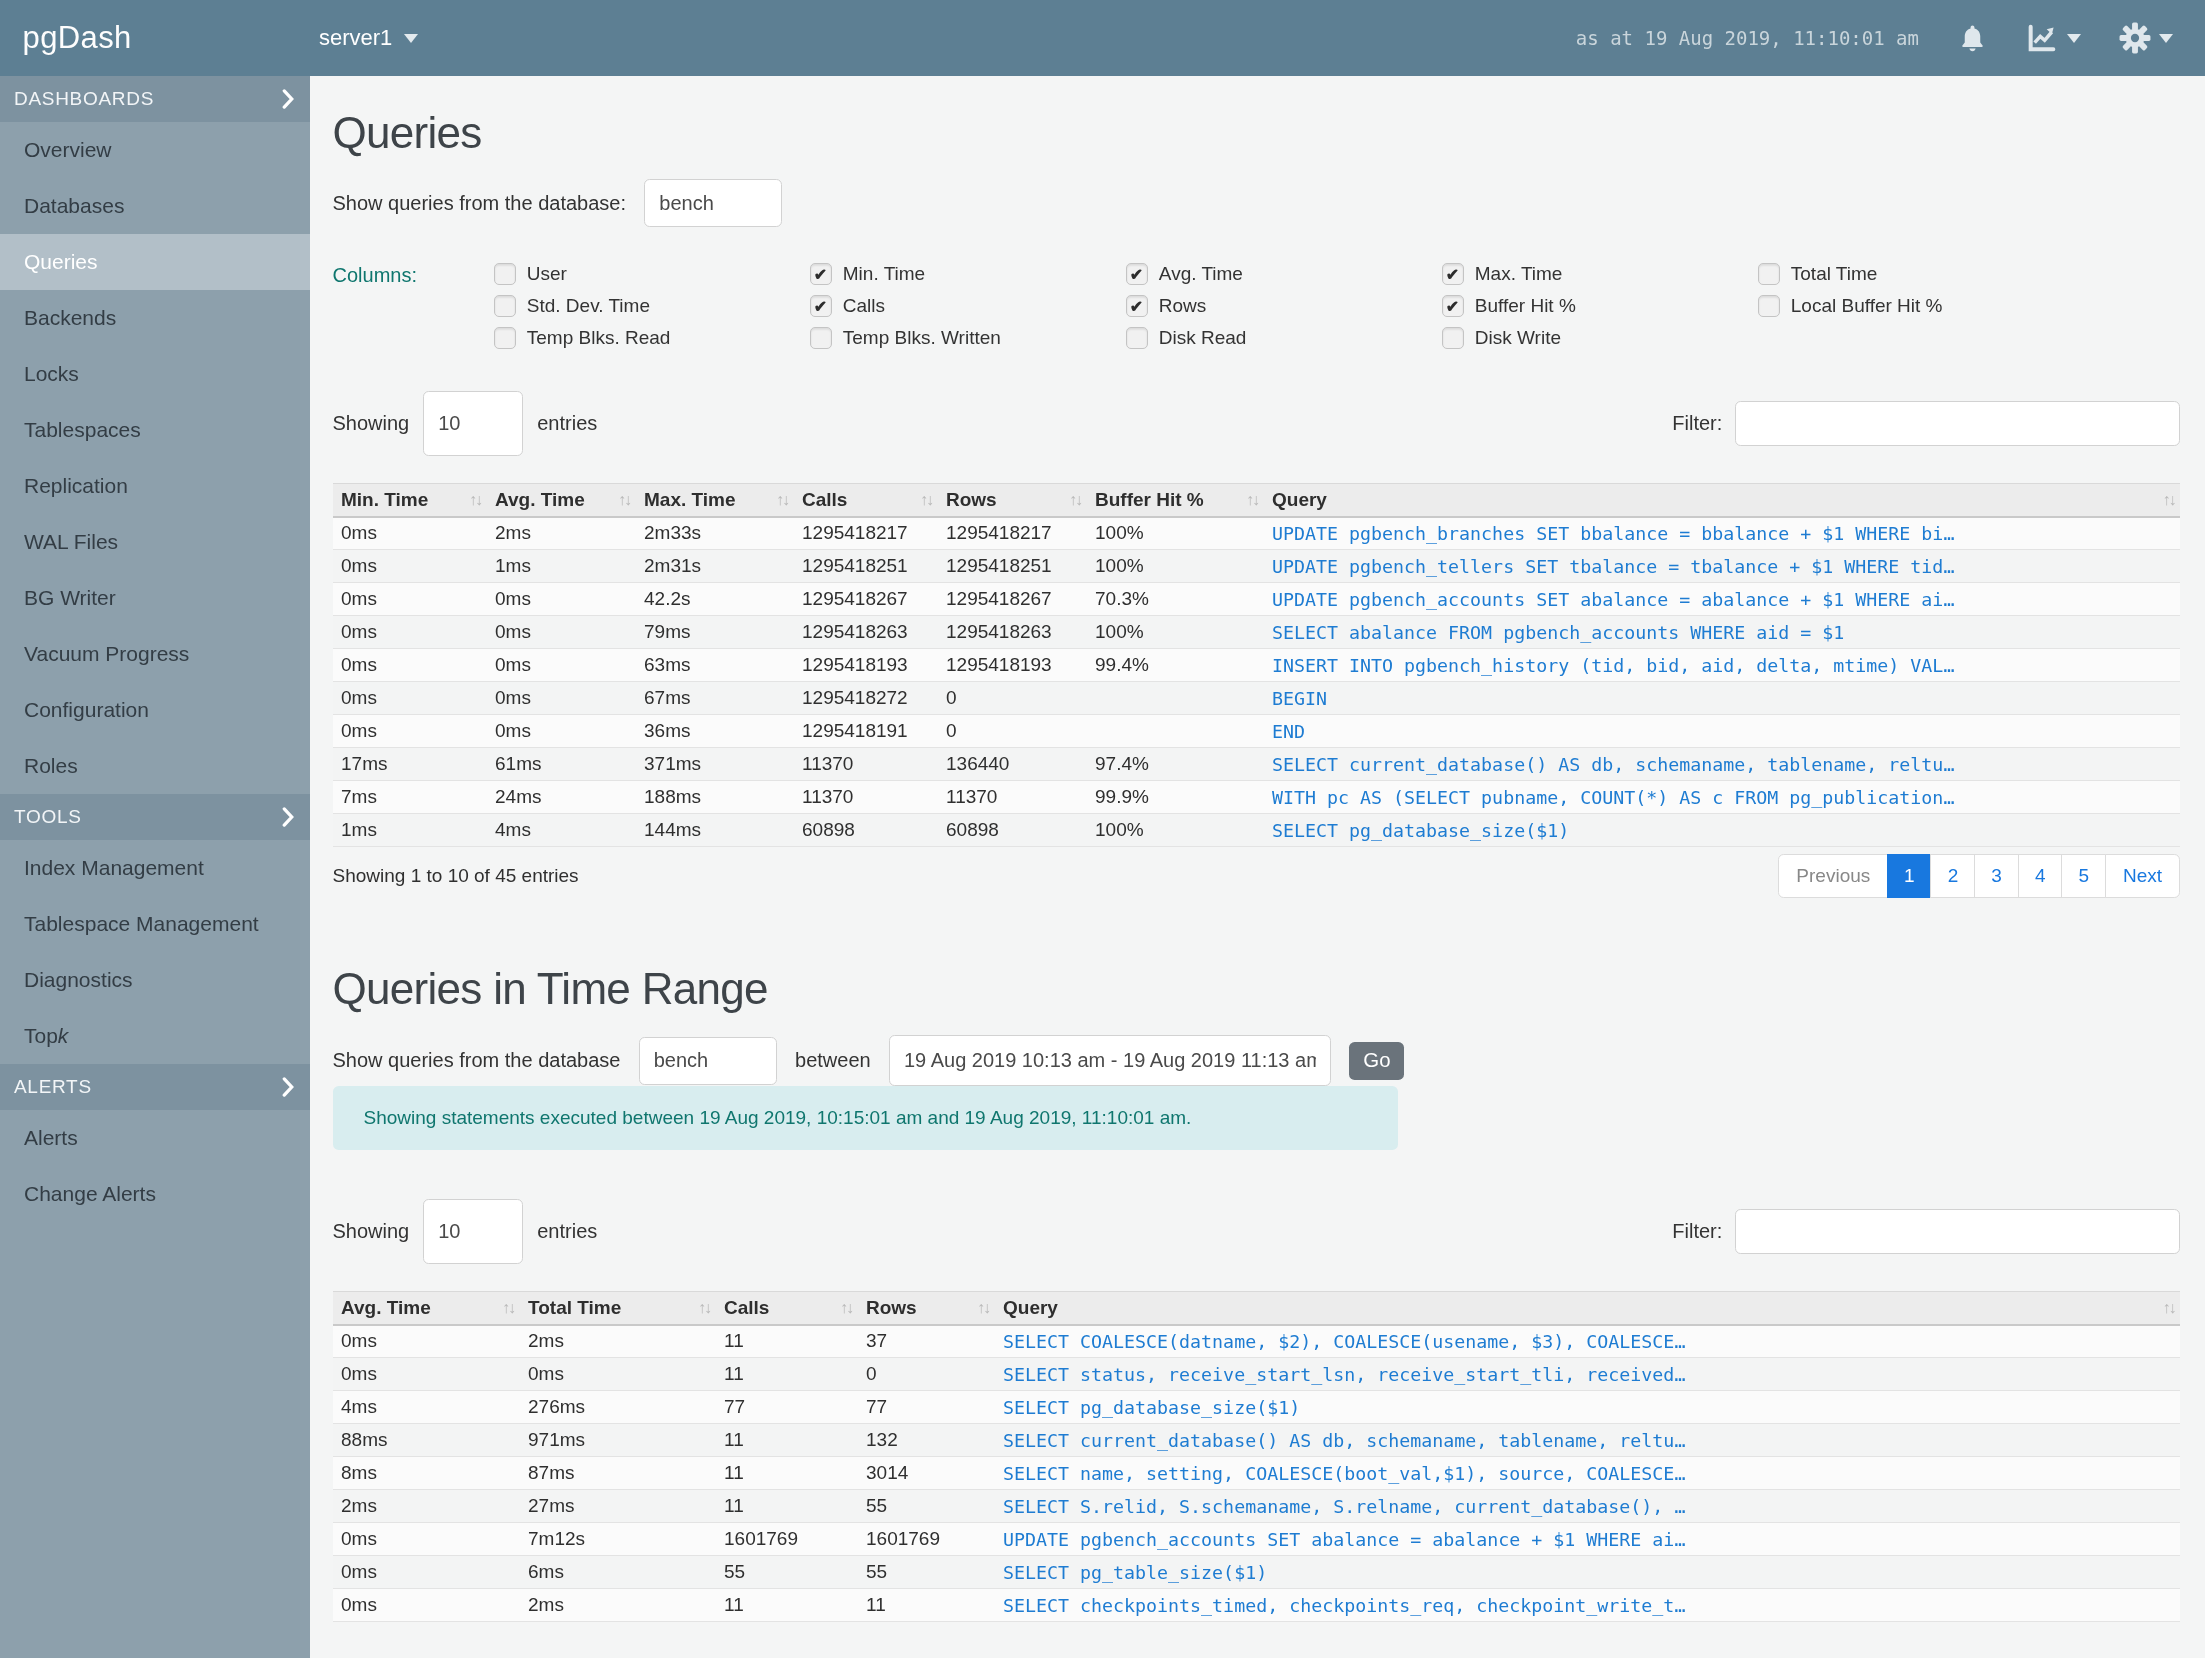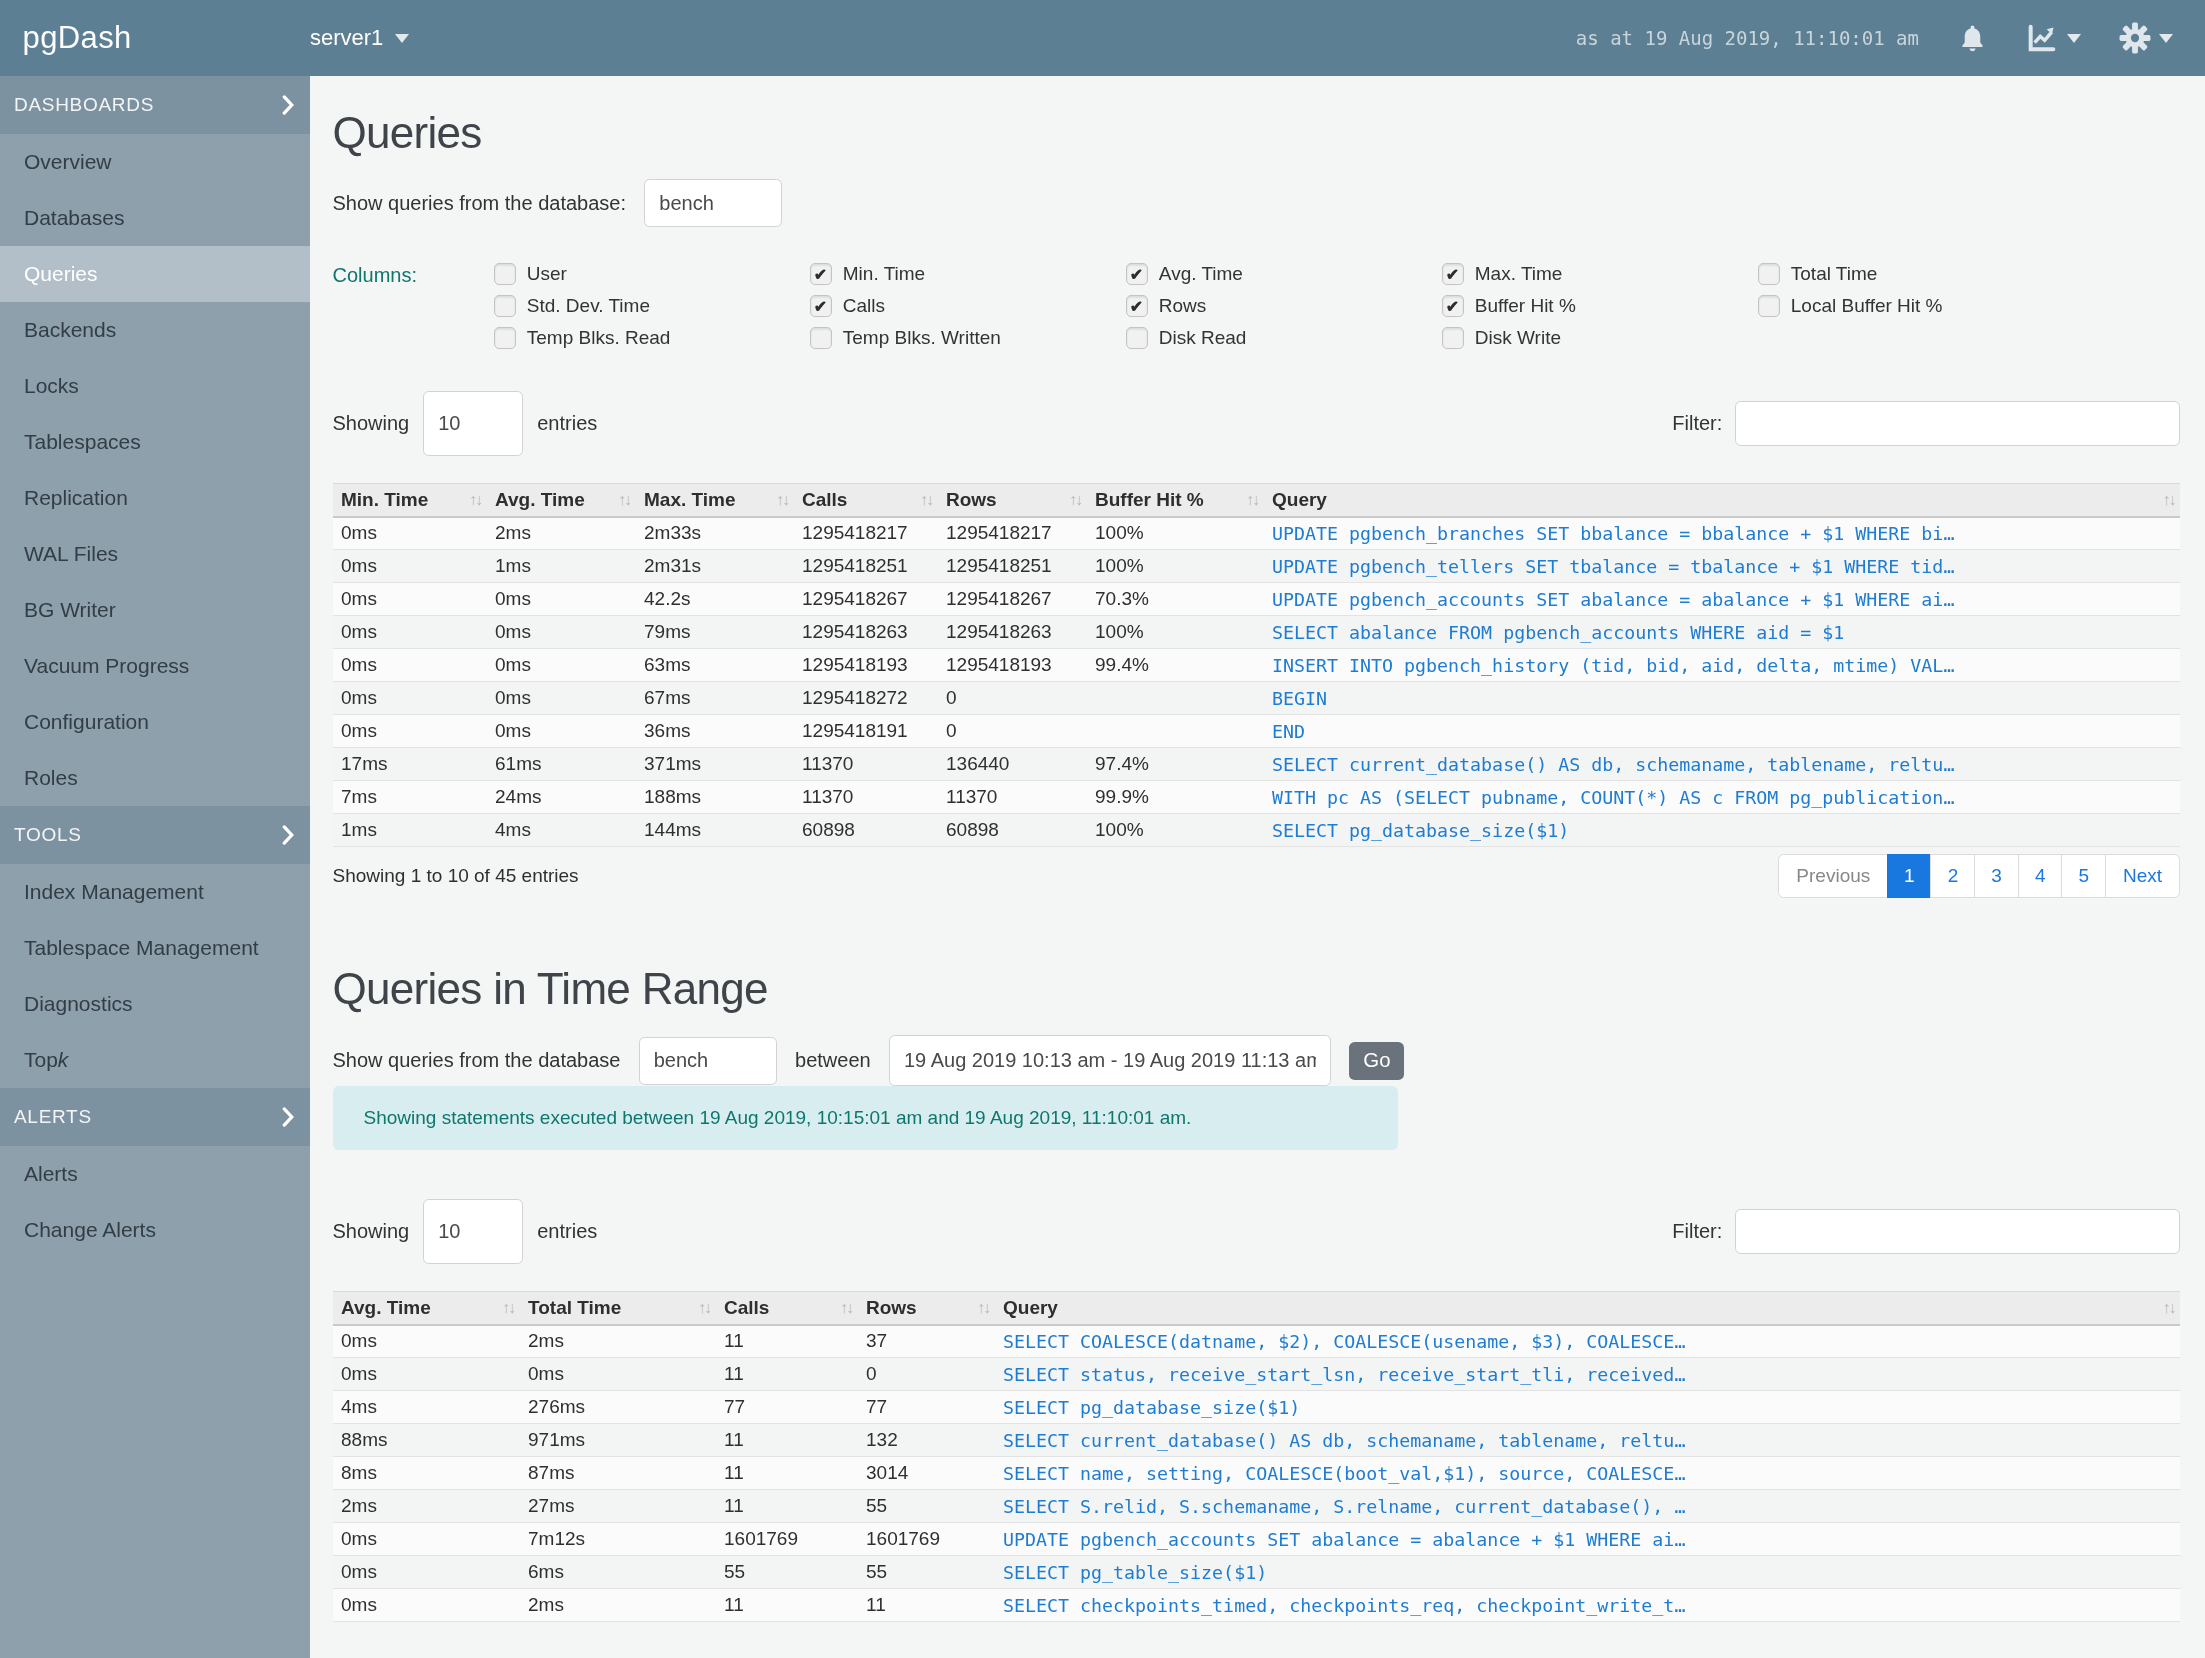--- a/index.html
+++ b/index.html
@@ -6,31 +6,32 @@
   html, body { width: 2205px; height: 1658px; overflow: hidden; }
   body {
     font-family: "Liberation Sans", sans-serif;
     background: #f4f5f5;
     color: #2f2f2f;
   }
   
   .topbar {
     height: 76px; background: #5d7f93; display: flex; align-items: center;
     color: #fff;
+    gap: 9px;
   }
   .brand { width: 310px; padding-left: 22.5px; font-size: 31px; color: #fdfdfd; letter-spacing: 0.4px; }
   .server-select { display: flex; align-items: center; gap: 11.3px; font-size: 22px; cursor: pointer; }
   .caret { width: 0; height: 0; border-left: 7.7px solid transparent; border-right: 7.7px solid transparent; border-top: 9.2px solid #e3eaee; display: inline-block; }
   .topbar-right { margin-left: auto; display: flex; align-items: center; padding-right: 32px; gap: 38px; }
   .timestamp { font-family: "DejaVu Sans Mono", monospace; font-size: 19px; color: #c9d5db; }
   .icon-btn { display: flex; align-items: center; gap: 8.5px; cursor: pointer; }
   
   .sidebar { position: absolute; top: 76px; left: 0; bottom: 0; width: 310px; background: #8da0ac; }
   .nav-header {
-    height: 58px; background: #7d92a0; color: #f2f5f7; display: flex; align-items: center;
+    height: 46px; background: #7d92a0; color: #f2f5f7; display: flex; align-items: center;
     justify-content: space-between; padding: 0 15px 0 14px; font-size: 19px; letter-spacing: 0.7px;
   }
   .nav-item {
     height: 56px; display: flex; align-items: center; padding-left: 24px;
     font-size: 21px; color: #333d45; cursor: pointer; text-decoration: none;
   }
   .nav-item.active { background: #b2bfc8; color: #ffffff; }
   .nav-item .it { font-style: italic; }
   
   .main { margin-left: 310px; padding: 32px 25px 0 22.5px; }

